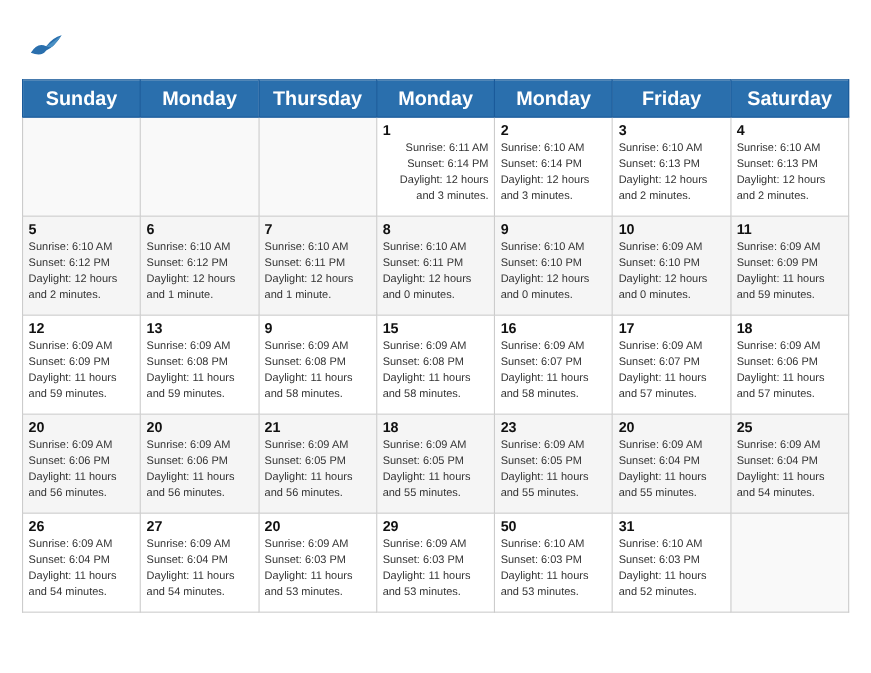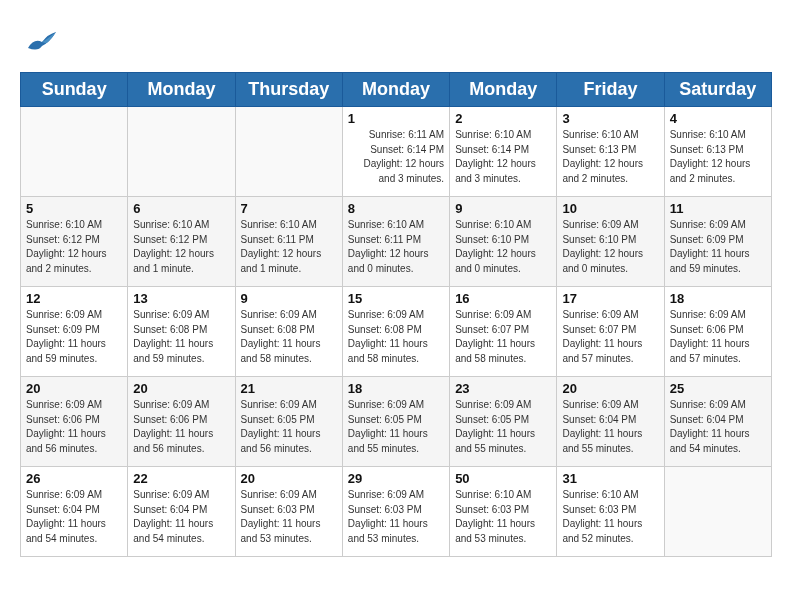--- a/index.html
+++ b/index.html
@@ -298,21 +298,21 @@
       </tr>
       <tr>
         <td>
           <div class="day-number">26</div>
           <div class="day-info" style="white-space: pre-line;">Sunrise: 6:09 AM
 Sunset: 6:04 PM
 Daylight: 11 hours
 and 54 minutes.</div>
         </td>
         <td>
-          <div class="day-number">22</div>
+          <div class="day-number">27</div>
           <div class="day-info" style="white-space: pre-line;">Sunrise: 6:09 AM
 Sunset: 6:04 PM
 Daylight: 11 hours
 and 54 minutes.</div>
         </td>
         <td>
           <div class="day-number">20</div>
           <div class="day-info" style="white-space: pre-line;">Sunrise: 6:09 AM
 Sunset: 6:03 PM
 Daylight: 11 hours

